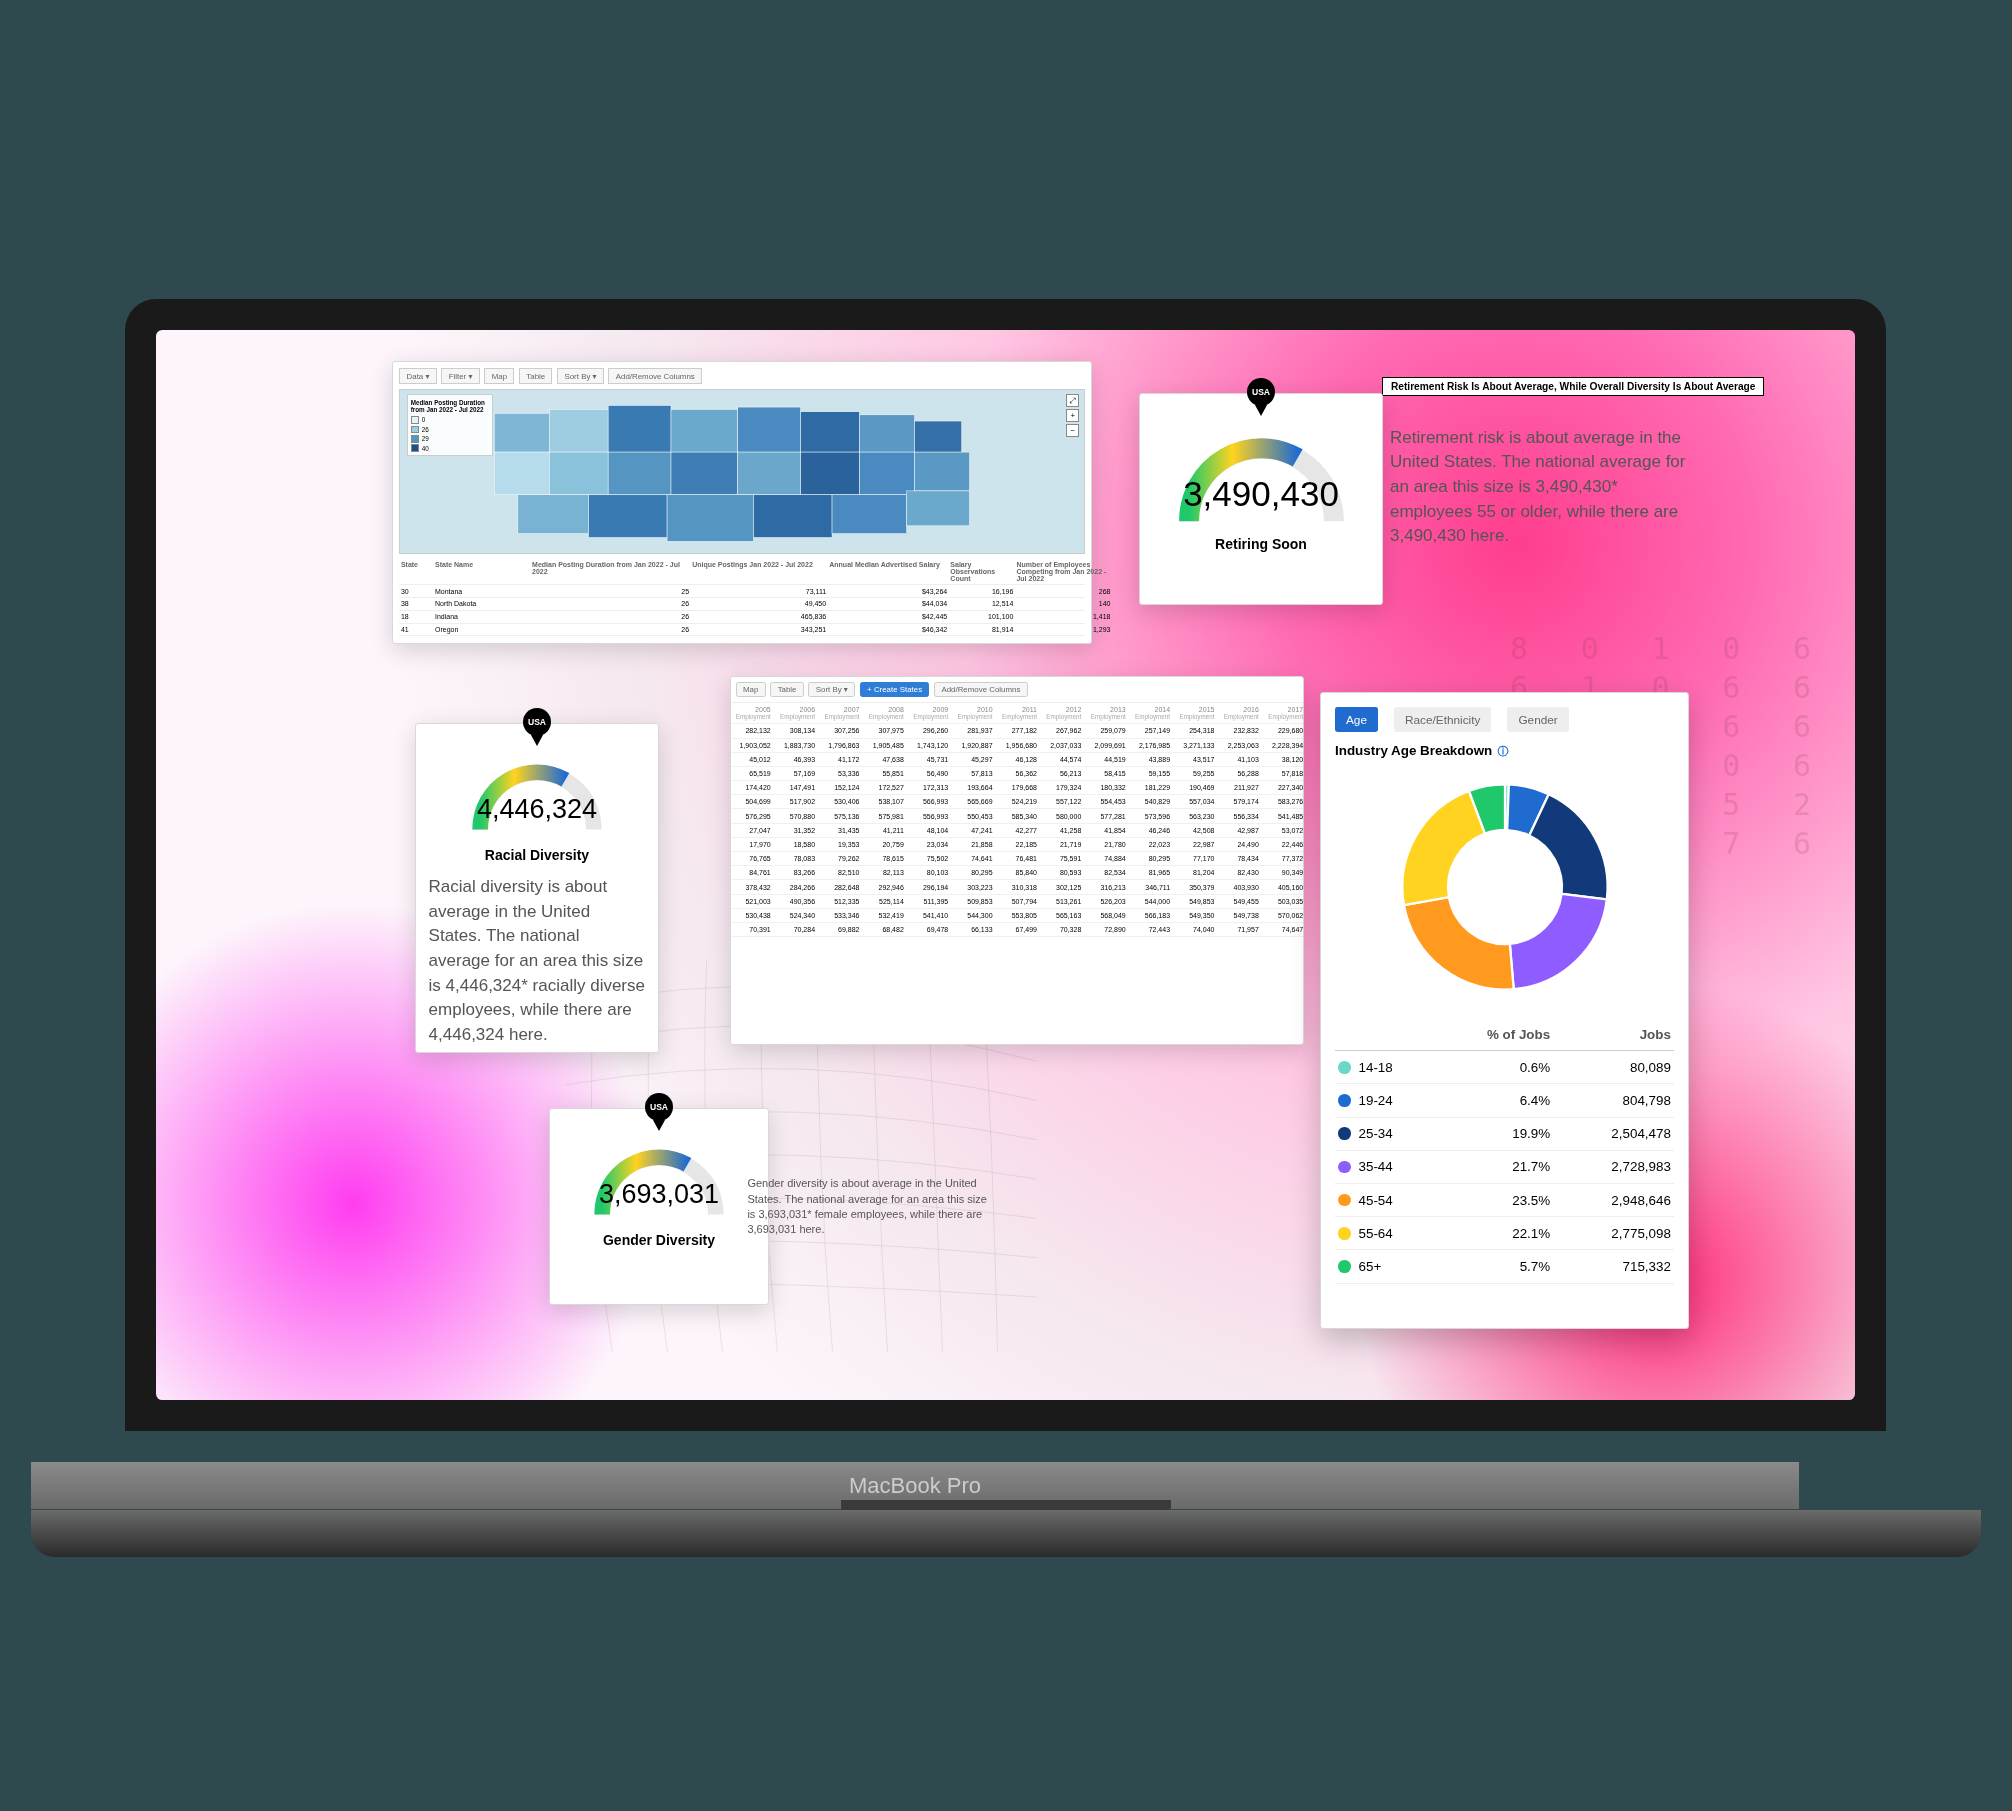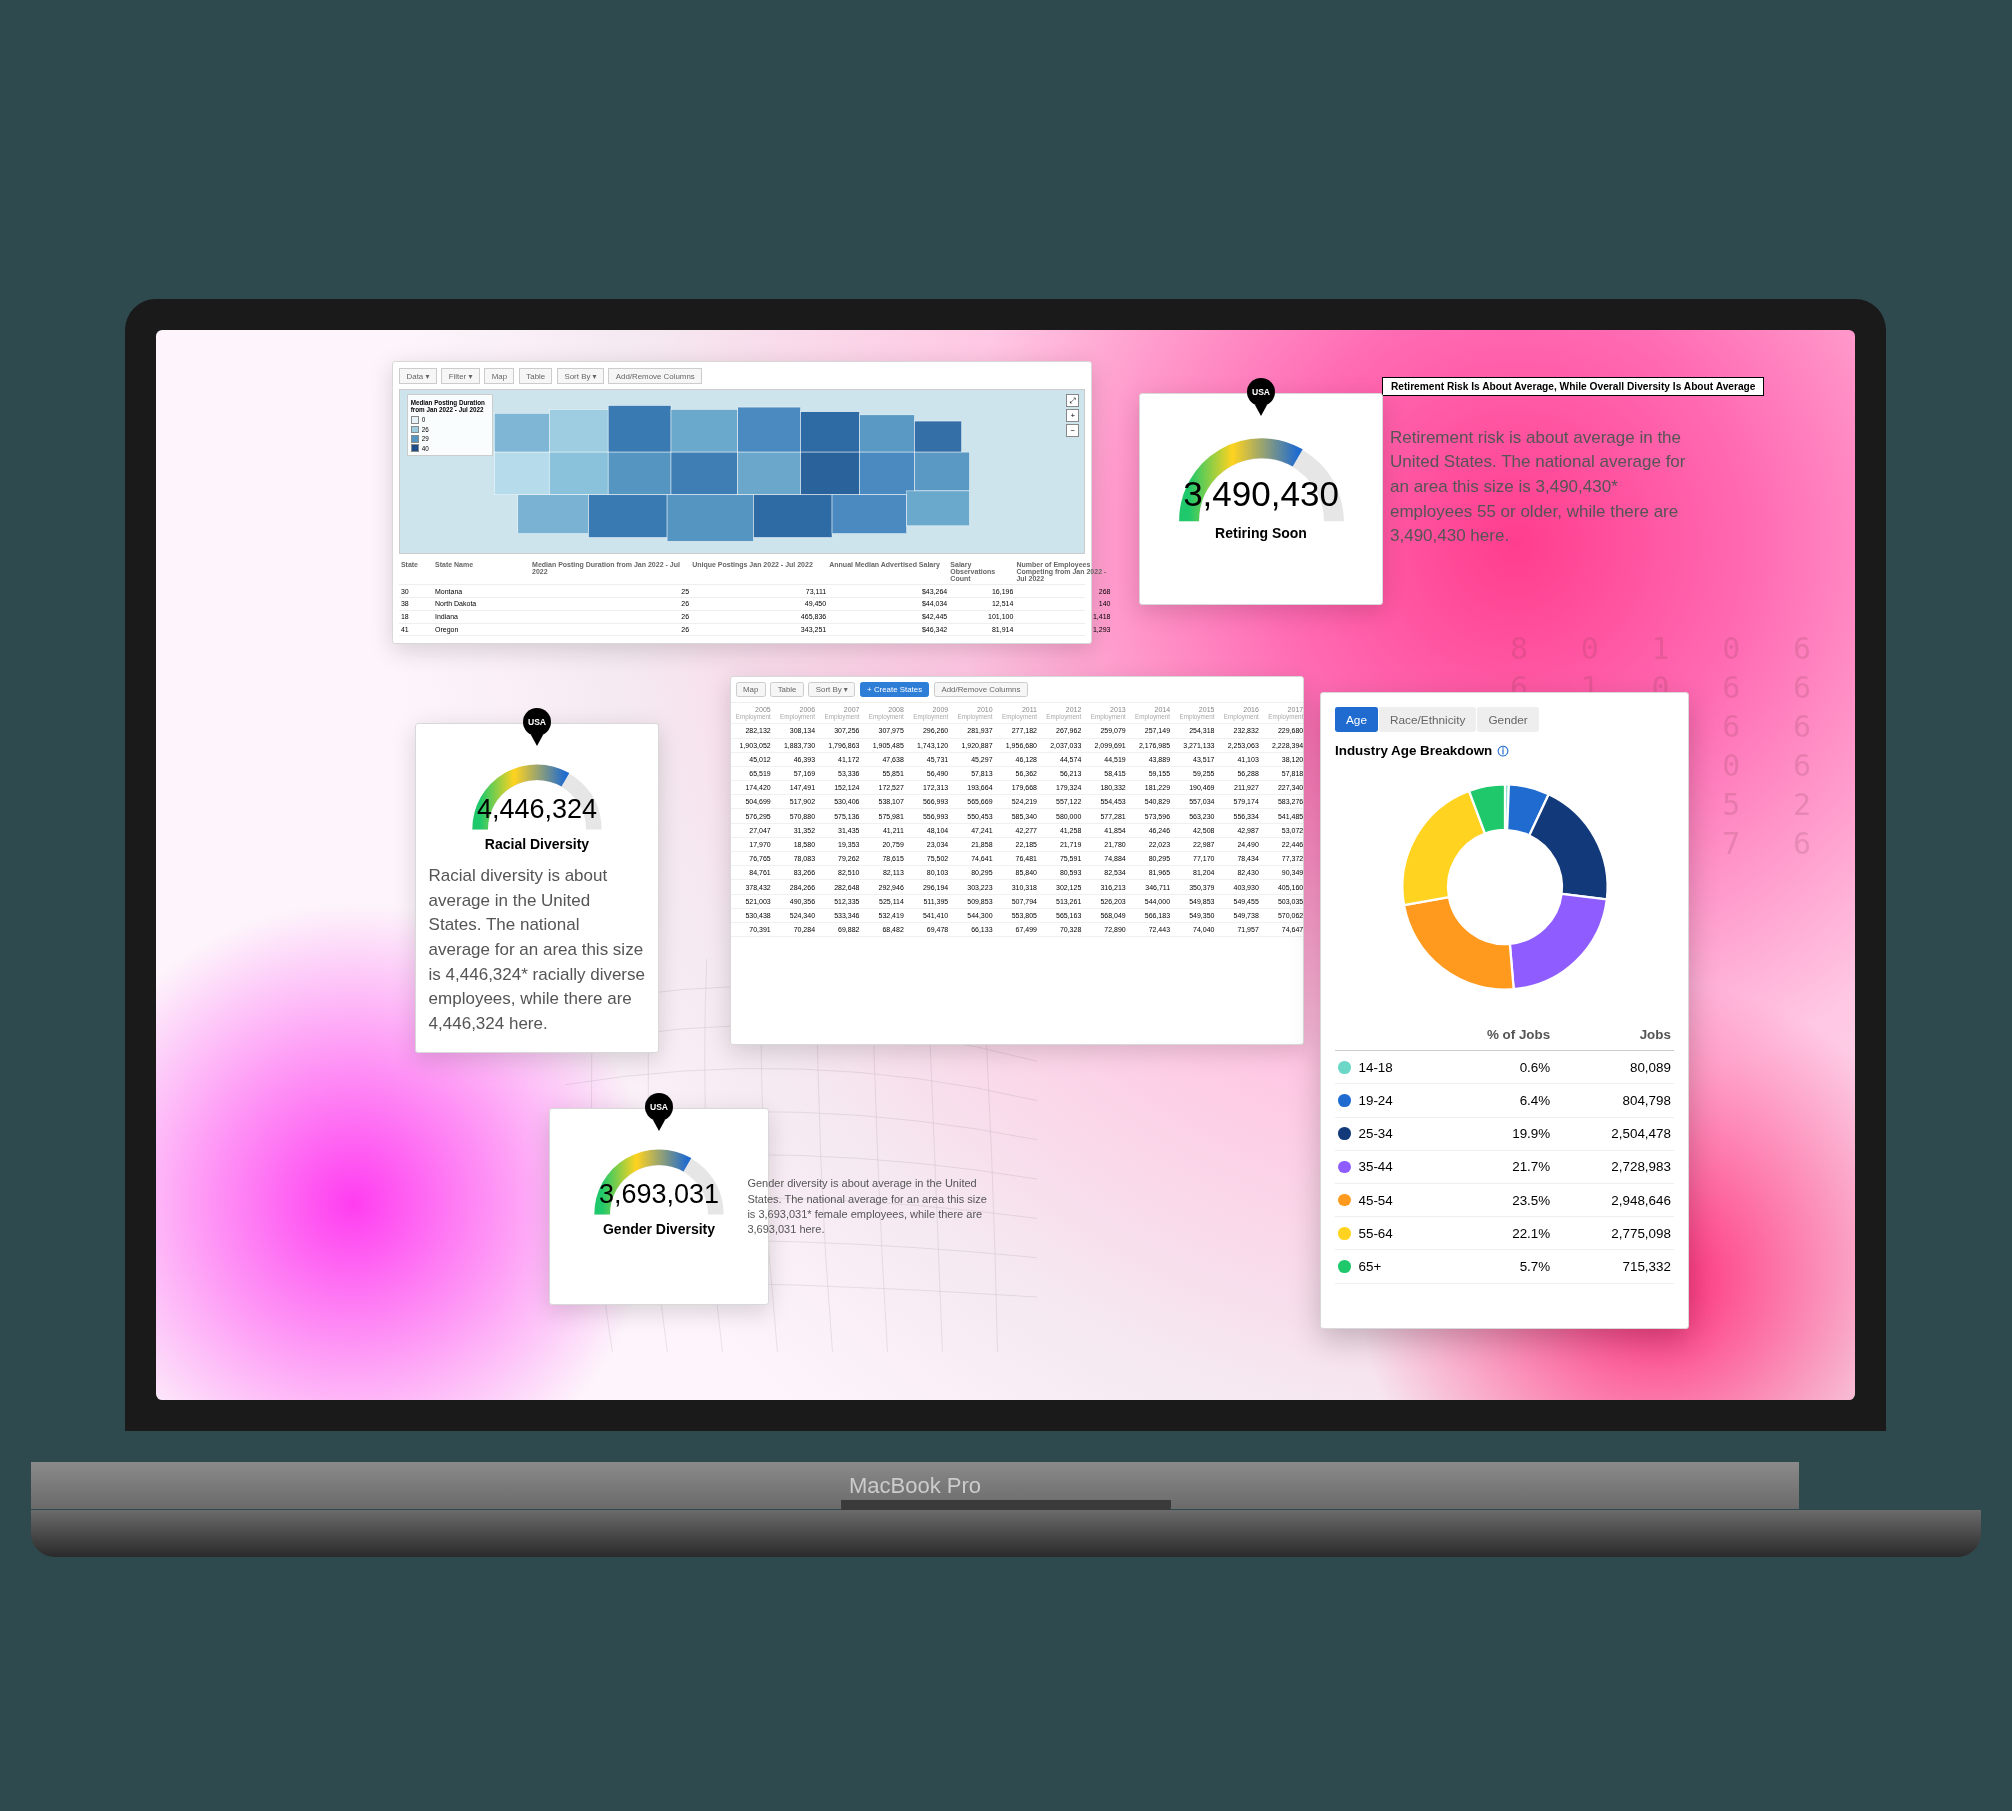--- a/index.html
+++ b/index.html
@@ -222,21 +222,21 @@
 }
 .gauge-pin .pin-tail {
   width: 0; height: 0;
   border-left: 6.3px solid transparent;
   border-right: 6.3px solid transparent;
   border-top: 11px solid #000;
   margin: -1.6px auto 0;
 }
 .gauge-svg { width: 142px; height: 86px; margin-top: 14px; }
 .gauge-value { font-size: 27px; font-weight: 400; color: #000; margin-top: -46px; }
-.gauge-label { font-size: 14px; font-weight: 600; margin-top: 11px; }
+.gauge-label { font-size: 14px; font-weight: 600; margin-top: 22px; }
 .gauge-desc {
   font-size: 17px;
   color: #555;
   text-align: left;
   line-height: 1.45;
   margin-top: 12.6px;
 }
 .gauge-card.big .gauge-svg { width: 181px; height: 110px; }
 .gauge-card.big .gauge-value { font-size: 35px; margin-top: -60px; }
 
@@ -280,21 +280,21 @@
 }
 .matrix-table th { color: #888; font-weight: 400; }
 .matrix-table th .sub { display:block; font-size:6.3px; color:#aaa; }
 
 
 .age-panel {
   left: 1164px; top: 362px; width: 369px; height: 637px;
   padding: 14px;
   box-shadow: 0 11px 31px rgba(0,0,0,0.22);
 }
-.age-tabs { display: flex; gap: 1px; margin-bottom: 11px; }
+.age-tabs { display: flex; gap: 16px; margin-bottom: 11px; }
 .age-tabs .tab {
   padding: 5.5px 11px; font-size: 11.8px; border-radius: 2.4px;
   background: #eee; color: #666;
 }
 .age-tabs .tab.active { background: #1f6bd0; color: #fff; }
 .age-title { font-size: 13.4px; font-weight: 700; margin-bottom: 14px; }
 .age-title .info { color:#1f6bd0; font-size:11px; margin-left:1.6px; }
 .donut-wrap { text-align: center; margin-bottom: 14px; }
 .donut-wrap svg { width: 228px; height: 228px; }
 .age-table-head, .age-row {

